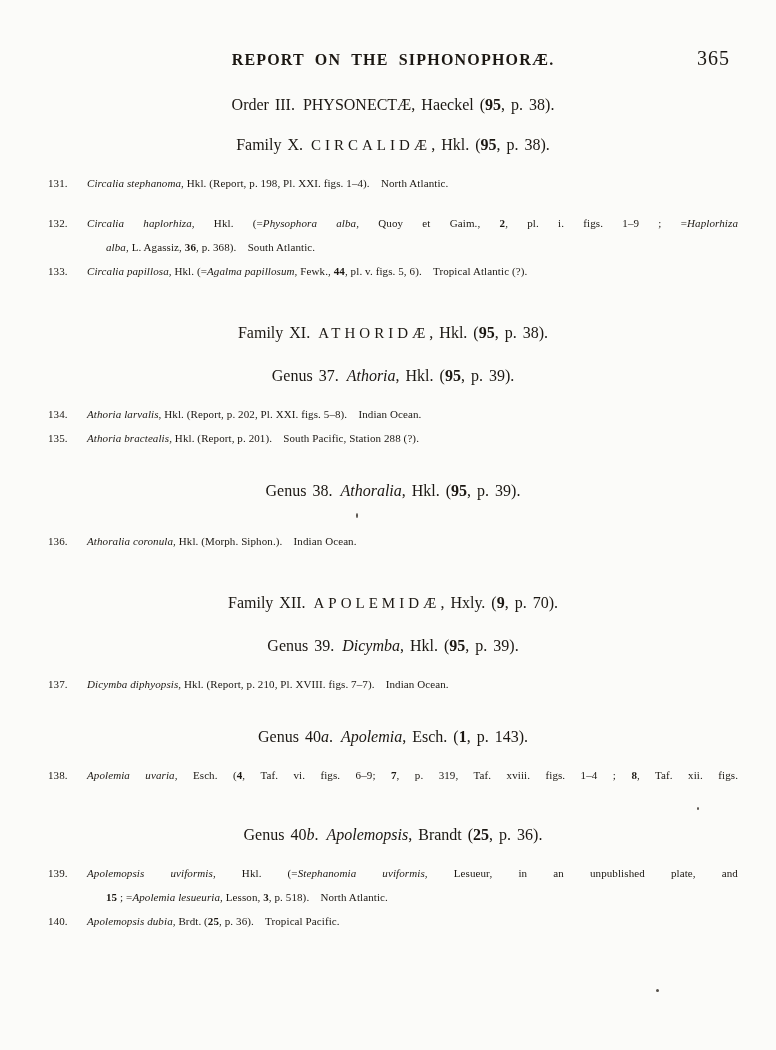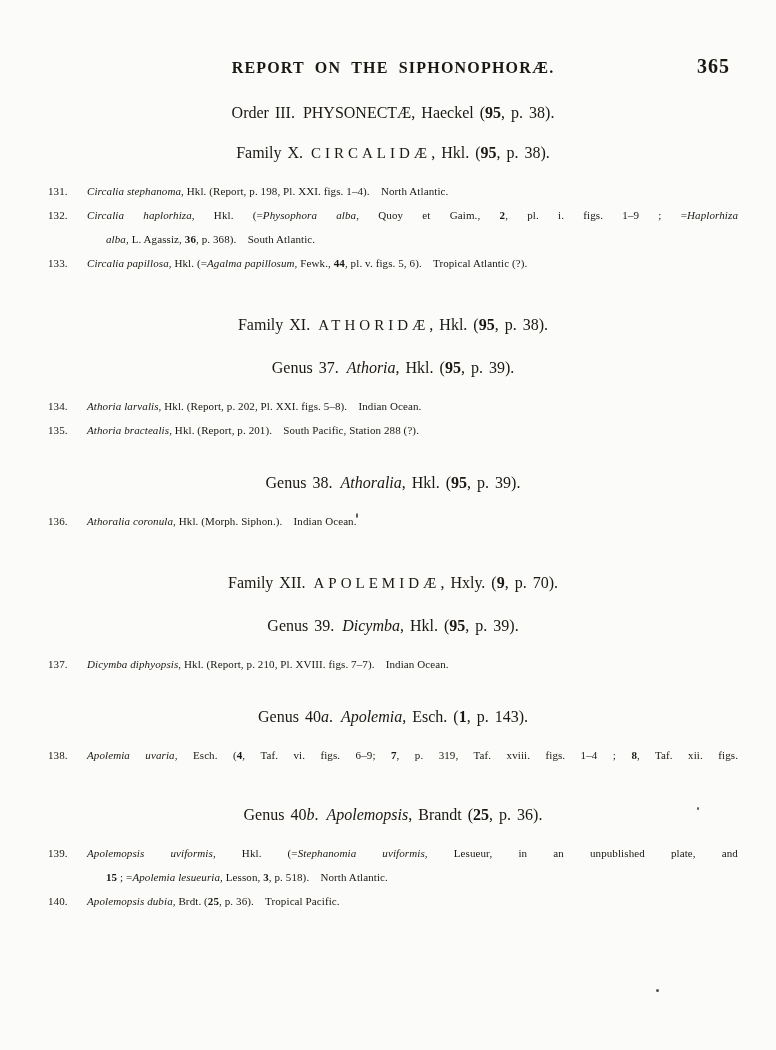--- a/index.html
+++ b/index.html
@@ -3,31 +3,31 @@
 <meta charset="utf-8">
 <style>
   html, body { margin:0; padding:0; }
   body {
     width:776px; height:1050px;
     background:#fbfbf9;
     font-family:"Liberation Serif","DejaVu Serif",serif;
     color:#1b1712;
   }
   .page { position:relative; width:776px; height:1050px; overflow:hidden; }
-  .content { position:absolute; left:48px; top:12px; width:690px; padding-top:46px; }
+  .content { position:absolute; left:48px; top:4px; width:690px; padding-top:46px; }
 
   .pageheader { position:relative; height:20px; line-height:20px; }
   .pageheader .title {
     display:block; text-align:center;
     font-weight:700; font-size:16px;
     letter-spacing:1.2px; word-spacing:5px;
   }
   .pagenum {
     position:absolute; right:8px; top:-2px;
-    font-size:20px; font-weight:700; letter-spacing:1px;
+    font-size:20px; font-weight:400; letter-spacing:1px;
   }
 
   .heading {
     text-align:center; font-size:16px; line-height:20px;
     word-spacing:2px; white-space:nowrap;
   }
   .entry {
     position:relative; font-size:11px; line-height:24px;
     letter-spacing:0.1px;
   }
@@ -52,41 +52,41 @@
       <span class="title">REPORT ON THE SIPHONOPHORÆ.</span>
       <span class="pagenum">365</span>
     </div>
 
   <div class="heading" style="margin-top: 25px;"><span class="sg-n">Order III. PHYSONECTÆ, Haeckel (</span><span class="sg-b">95</span><span class="sg-n">, p. 38).</span></div>
       <div class="heading" style="margin-top: 20px;"><span class="sg-n">Family X. </span><span class="sg-sc">CIRCALIDÆ</span><span class="sg-n">, Hkl. (</span><span class="sg-b">95</span><span class="sg-n">, p. 38).</span></div>
       <div class="entry" style="margin-top: 16px;">
         <span class="num">131.</span>
         <div class="l1"><span class="sg-i">Circalia stephanoma</span><span class="sg-n">, Hkl. (Report, p. 198, Pl. XXI. figs. 1–4).  North Atlantic.</span></div>
       </div>
-      <div class="entry" style="margin-top: 0px;">
+      <div class="entry" style="margin-top: 16px;">
         <span class="num">132.</span>
         <div class="l1 just"><span class="sg-i">Circalia haplorhiza</span><span class="sg-n">, Hkl. (=</span><span class="sg-i">Physophora alba</span><span class="sg-n">, Quoy et Gaim., </span><span class="sg-b">2</span><span class="sg-n">, pl. i. figs. 1–9 ; =</span><span class="sg-i">Haplorhiza</span></div>
         <div class="cont"><span class="sg-i">alba</span><span class="sg-n">, L. Agassiz, </span><span class="sg-b">36</span><span class="sg-n">, p. 368).  South Atlantic.</span></div>
       </div>
       <div class="entry" style="margin-top: 0px;">
         <span class="num">133.</span>
         <div class="l1"><span class="sg-i">Circalia papillosa</span><span class="sg-n">, Hkl. (=</span><span class="sg-i">Agalma papillosum</span><span class="sg-n">, Fewk., </span><span class="sg-b">44</span><span class="sg-n">, pl. v. figs. 5, 6).  Tropical Atlantic (?).</span></div>
       </div>
       <div class="heading" style="margin-top: 40px;"><span class="sg-n">Family XI. </span><span class="sg-sc">ATHORIDÆ</span><span class="sg-n">, Hkl. (</span><span class="sg-b">95</span><span class="sg-n">, p. 38).</span></div>
       <div class="heading" style="margin-top: 23px;"><span class="sg-n">Genus 37. </span><span class="sg-i">Athoria</span><span class="sg-n">, Hkl. (</span><span class="sg-b">95</span><span class="sg-n">, p. 39).</span></div>
       <div class="entry" style="margin-top: 16px;">
         <span class="num">134.</span>
         <div class="l1"><span class="sg-i">Athoria larvalis</span><span class="sg-n">, Hkl. (Report, p. 202, Pl. XXI. figs. 5–8).  Indian Ocean.</span></div>
       </div>
       <div class="entry" style="margin-top: 0px;">
         <span class="num">135.</span>
         <div class="l1"><span class="sg-i">Athoria bractealis</span><span class="sg-n">, Hkl. (Report, p. 201).  South Pacific, Station 288 (?).</span></div>
       </div>
       <div class="heading" style="margin-top: 31px;"><span class="sg-n">Genus 38. </span><span class="sg-i">Athoralia</span><span class="sg-n">, Hkl. (</span><span class="sg-b">95</span><span class="sg-n">, p. 39).</span></div>
-      <div class="entry" style="margin-top: 16px;">
+      <div class="entry" style="margin-top: 28px;">
         <span class="num">136.</span>
         <div class="l1"><span class="sg-i">Athoralia coronula</span><span class="sg-n">, Hkl. (Morph. Siphon.).  Indian Ocean.</span></div>
       </div>
       <div class="heading" style="margin-top: 40px;"><span class="sg-n">Family XII. </span><span class="sg-sc">APOLEMIDÆ</span><span class="sg-n">, Hxly. (</span><span class="sg-b">9</span><span class="sg-n">, p. 70).</span></div>
       <div class="heading" style="margin-top: 23px;"><span class="sg-n">Genus 39. </span><span class="sg-i">Dicymba</span><span class="sg-n">, Hkl. (</span><span class="sg-b">95</span><span class="sg-n">, p. 39).</span></div>
       <div class="entry" style="margin-top: 16px;">
         <span class="num">137.</span>
         <div class="l1"><span class="sg-i">Dicymba diphyopsis</span><span class="sg-n">, Hkl. (Report, p. 210, Pl. XVIII. figs. 7–7).  Indian Ocean.</span></div>
       </div>
       <div class="heading" style="margin-top: 31px;"><span class="sg-n">Genus 40</span><span class="sg-i">a</span><span class="sg-n">. </span><span class="sg-i">Apolemia</span><span class="sg-n">, Esch. (</span><span class="sg-b">1</span><span class="sg-n">, p. 143).</span></div>

